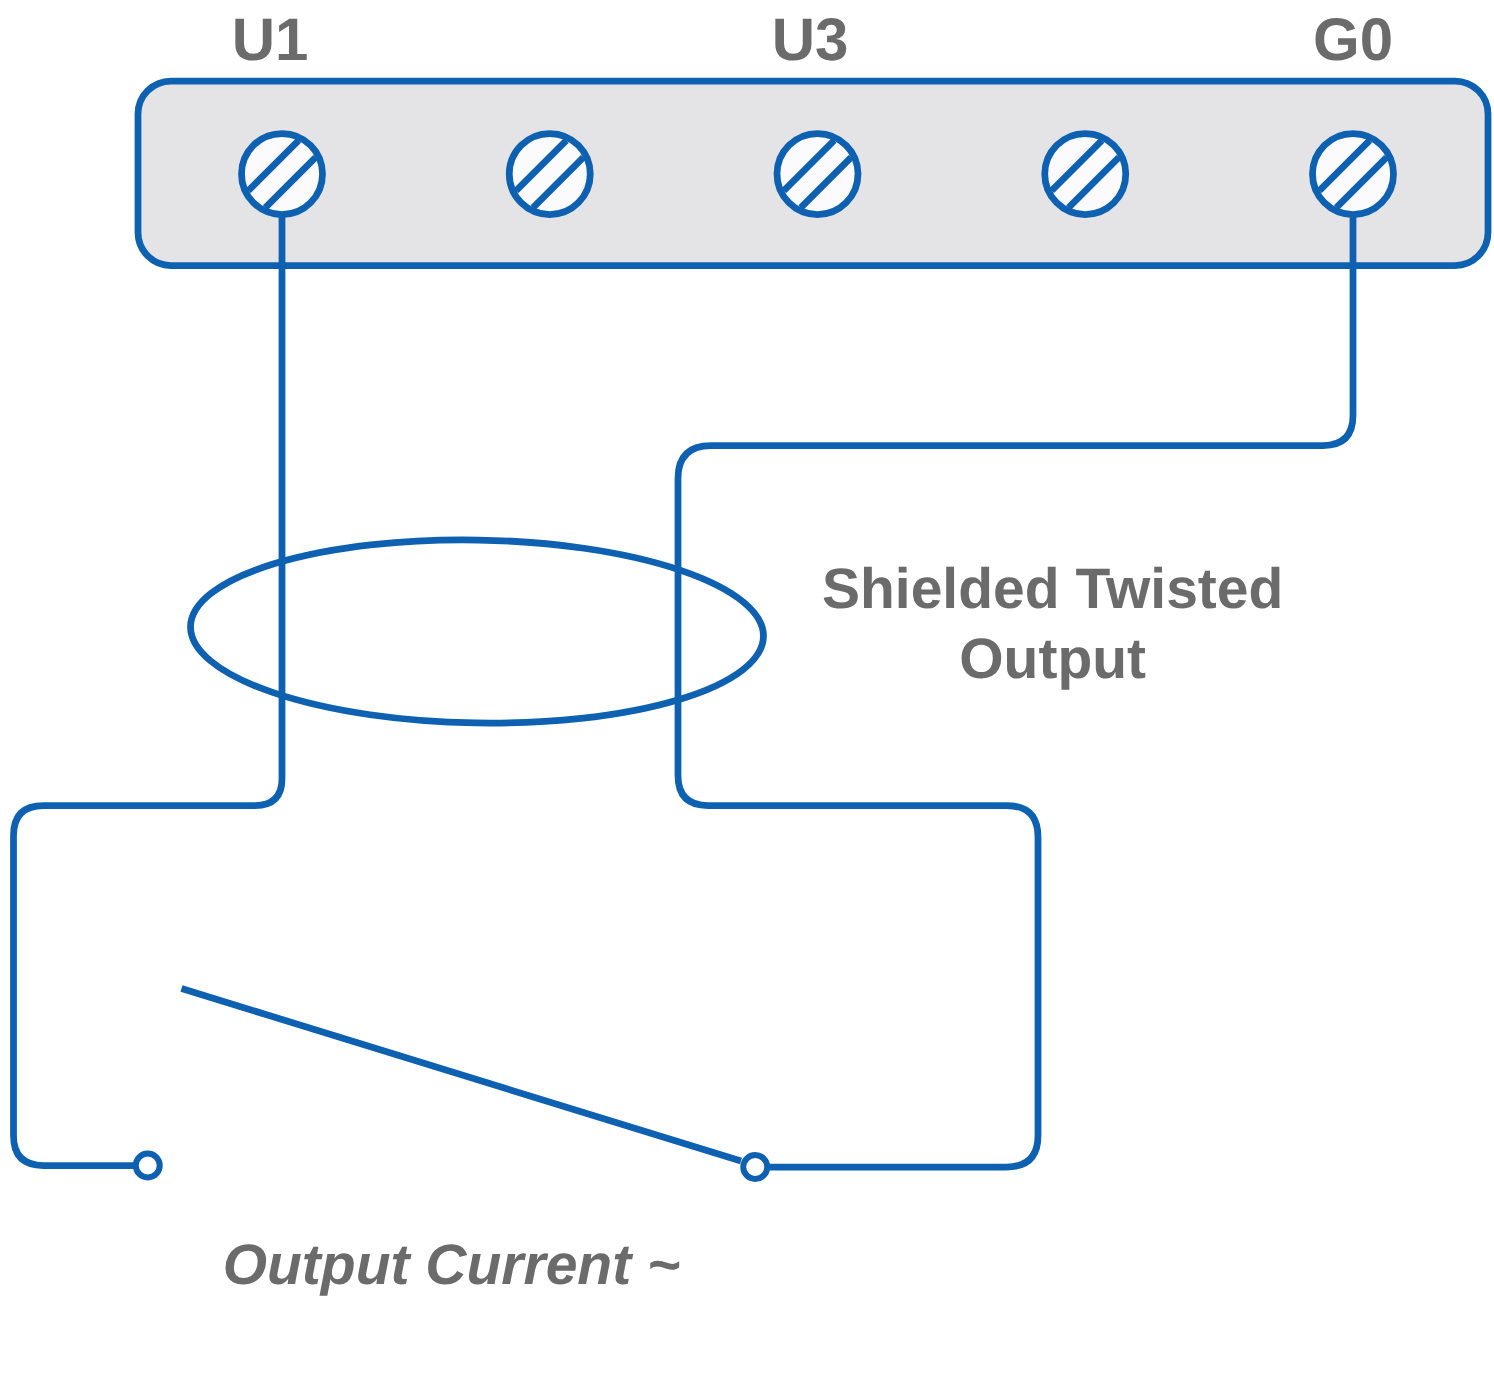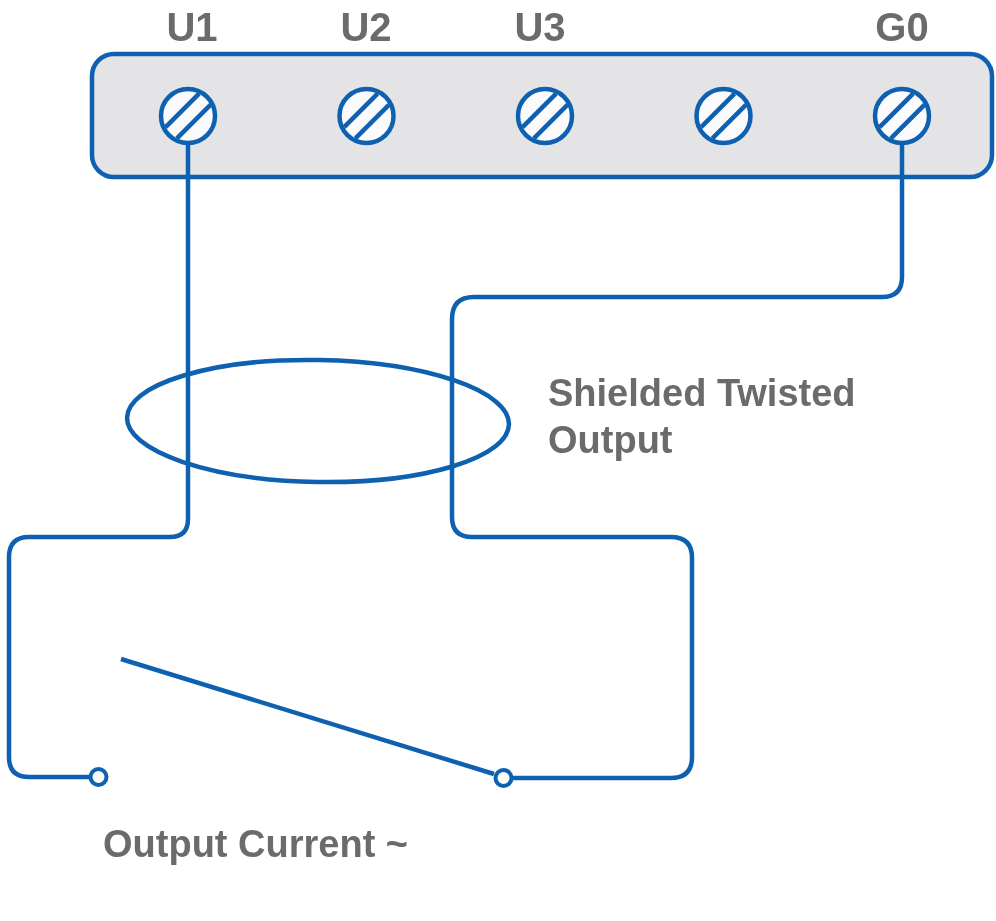--- a/index.html
+++ b/index.html
@@ -29,25 +29,27 @@
     -webkit-user-select:none;user-select:none;
   }
   .terminal-label{
     top:6px;width:120px;
     font-size:40px;line-height:42px;
     text-align:center;
   }
   .cable-label{
     left:548px;top:370px;
     font-size:38px;line-height:47px;
-    text-align:left;
+    text-align:center;
   }
   .output-label{
     left:103px;top:821px;width:396px;
     font-size:38px;line-height:47px;
+    text-align:center;
+    font-style:italic;
   }
   .label span{display:block;}
 </style>
 </head>
 <body>
 
 <div class="stage">
 
   <svg class="diagram-svg" width="996" height="921" viewBox="0 0 996 921">
 
@@ -79,22 +81,21 @@
     <path class="wire" d="M902,143 L902,277 Q902,297 882,297 L474,297 Q452,297 452,319 L452,517 Q452,537 472,537 L671,537 Q692,537 692,558 L692,757 Q692,778 671,778 L513,778"></path>
 
     <ellipse class="wire" cx="318" cy="421" rx="191" ry="61" transform="rotate(1 318 421)"></ellipse>
 
     <path class="wire" d="M121,659 L494,774"></path>
 
     <circle class="contact" cx="98.5" cy="777" r="8"></circle>
     <circle class="contact" cx="503.5" cy="778" r="8"></circle>
   </svg>
 
-  <div class="label terminal-label" style="left:132px">U1</div>
-  <div class="label terminal-label" style="left:306px">U2</div>
+  <div class="label terminal-label" style="left:120px">U1</div>
   <div class="label terminal-label" style="left:480px">U3</div>
   <div class="label terminal-label" style="left:842px">G0</div>
 
   <div class="label cable-label">
     <span>Shielded Twisted</span>
     <span>Output</span>
   </div>
 
   <div class="label output-label">
     <span>Output Current ~</span>

